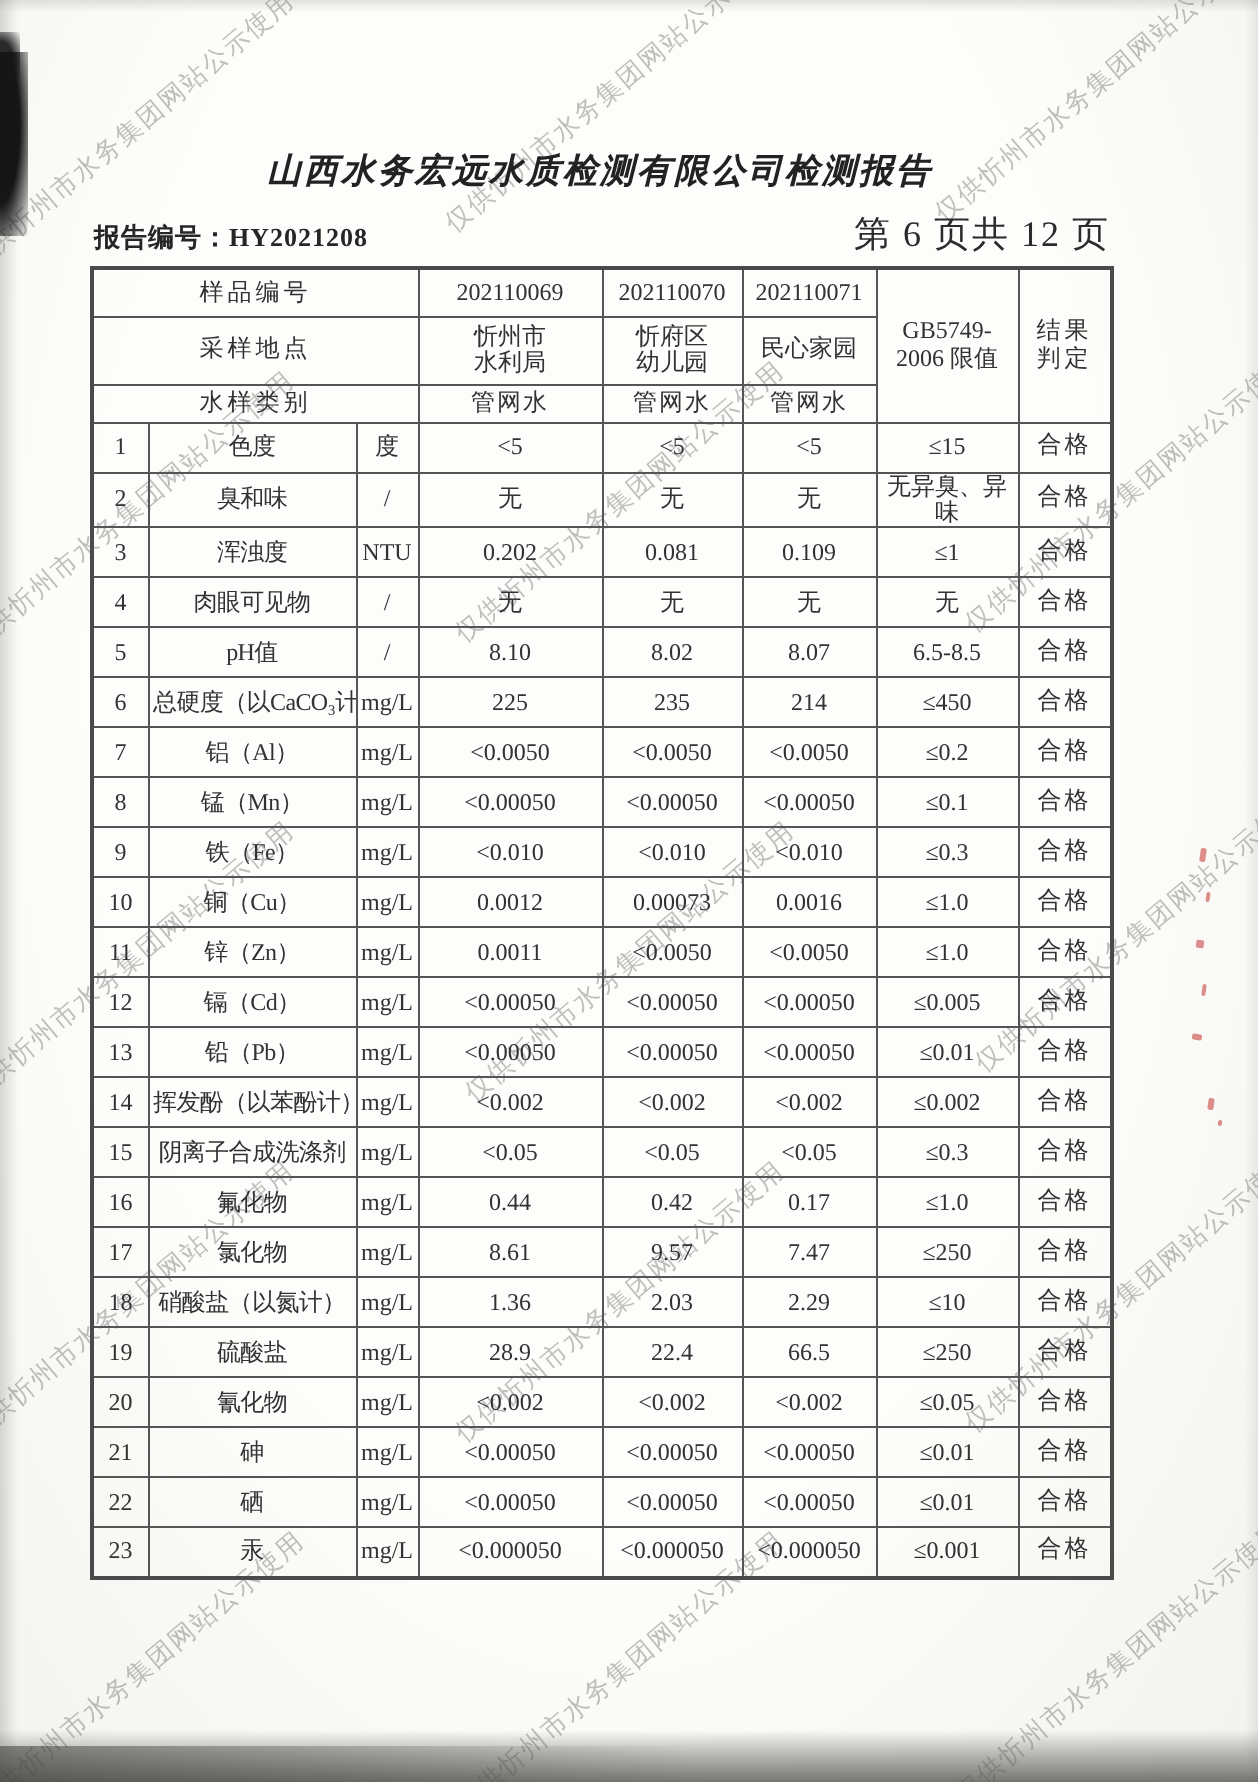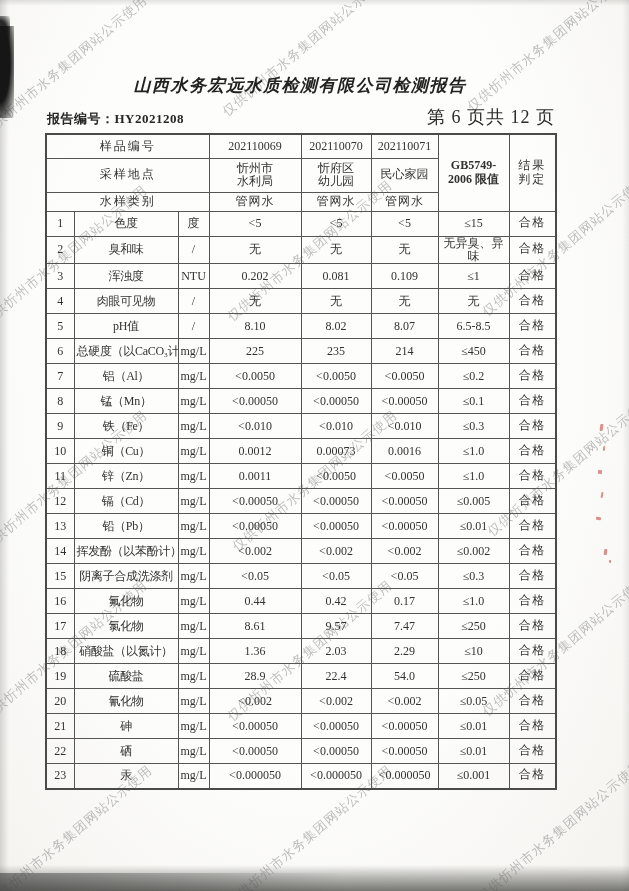--- a/index.html
+++ b/index.html
@@ -42,21 +42,21 @@
     border-collapse:collapse;table-layout:fixed;border:2px solid #4a4a4a;}
   table.report td{border:1px solid #555;padding:0 2px;text-align:center;
     vertical-align:middle;font-size:12px;line-height:1.12;color:#323232;
     overflow:hidden;}
   tr.hr-a{height:24px;} tr.hr-b{height:34px;} tr.hr-c{height:19px;}
   tbody.body-rows tr{height:25px;}
   td.hlabel{font-size:12px;letter-spacing:2px;}
   td.sampleno{font-size:11.5px;}
   td.loc{font-size:11.5px;white-space:pre-line;line-height:1.25;margin-top:12px;}
   td.wtype{font-size:11.5px;letter-spacing:1px;}
-  td.gb{font-size:11.5px;white-space:pre-line;line-height:2.1;font-weight:bold;}
+  td.gb{font-size:11.5px;white-space:pre-line;line-height:2.1;}
   td.rlabel{font-size:12px;white-space:pre-line;line-height:2.1;letter-spacing:2px;}
   td.idx{font-size:11px;}
   td.param{text-align:left;padding-left:7px;font-size:11px;letter-spacing:-.3px;white-space:nowrap;margin-top:38px;}
   td.unit{font-size:11px;}
   td.val{font-size:12px;}
   td.limit{font-size:11px;}
   td.result{font-size:11.5px;letter-spacing:1.5px;font-family:Liberation Mono, monospace;}
 </style>
 </head>
 <body>
@@ -320,21 +320,21 @@
     <td class="val">2.29</td>
     <td class="limit">≤10</td>
     <td class="result">合格</td>
   </tr>
         <tr>
     <td class="idx">19</td>
     <td class="param">硫酸盐</td>
     <td class="unit">mg/L</td>
     <td class="val">28.9</td>
     <td class="val">22.4</td>
-    <td class="val">54.0</td>
+    <td class="val">66.5</td>
     <td class="limit">≤250</td>
     <td class="result">合格</td>
   </tr>
         <tr>
     <td class="idx">20</td>
     <td class="param">氰化物</td>
     <td class="unit">mg/L</td>
     <td class="val">&lt;0.002</td>
     <td class="val">&lt;0.002</td>
     <td class="val">&lt;0.002</td>

